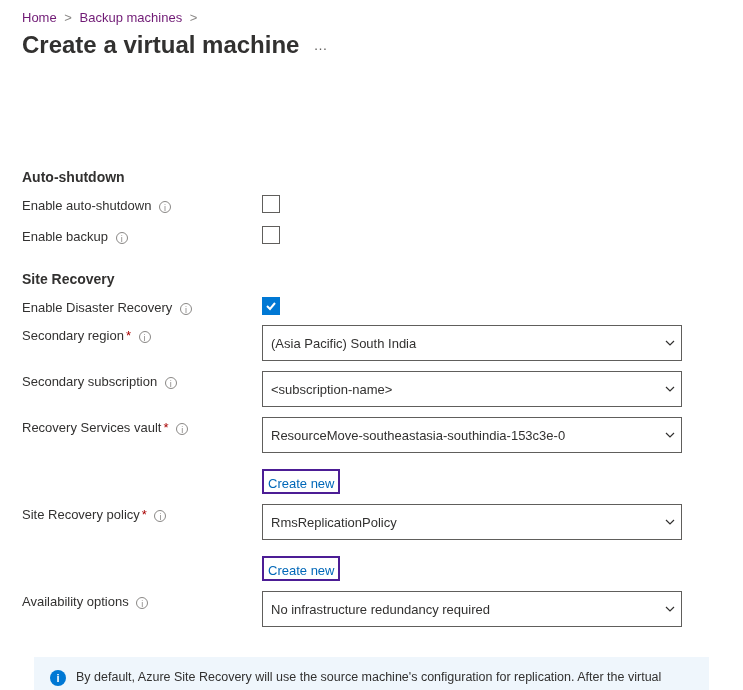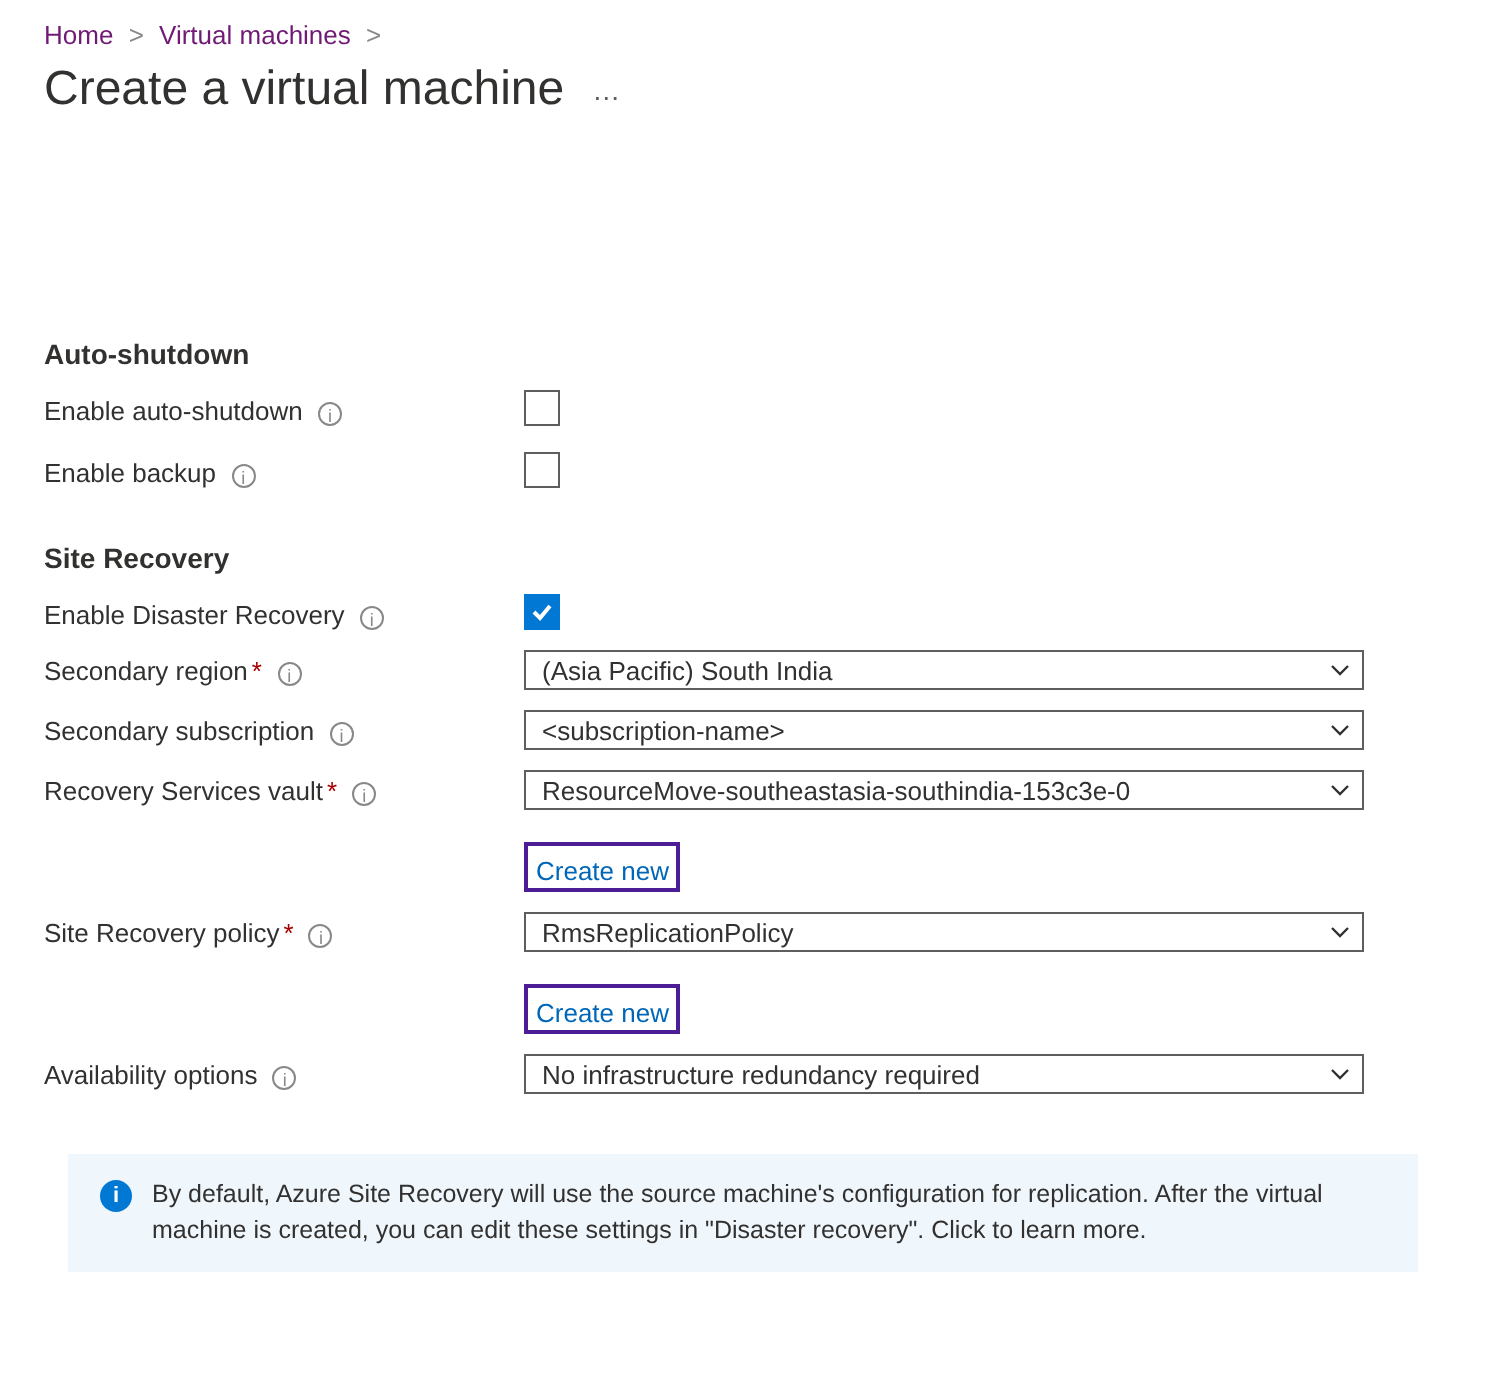--- a/index.html
+++ b/index.html
@@ -10,21 +10,21 @@
     font-size: 13px;
     color: #323130;
     background: #fff;
     width: 743px;
   }
   .page { padding: 8px 22px 20px 22px; }
   .breadcrumb { font-size: 13px; padding: 2px 0 4px 0; }
   .breadcrumb a { color: #701a75; text-decoration: none; }
   .breadcrumb .sep { color: #8a8886; margin: 0 4px; }
   .title-row { display: flex; align-items: center; margin-top: 2px; }
-  .page-title { font-size: 24px; font-weight: 400; margin: 0; }
+  .page-title { font-size: 24px; font-weight: 700; margin: 0; }
   .more-dots { margin-left: 14px; color: #605e5c; font-size: 14px; letter-spacing: 1px; cursor: pointer; }
   .form-area { margin-top: 110px; }
   .section-heading { font-weight: 600; font-size: 14px; margin: 24px 0 8px 0; }
   .form-row { display: flex; align-items: flex-start; margin: 10px 0; }
   .form-label-col { width: 240px; padding-top: 3px; font-size: 13px; }
   .form-label-col .req { color: #a80000; margin-left: 2px; }
   .info-icon {
     display: inline-block;
     width: 12px; height: 12px;
     border: 1px solid #8a8886;
@@ -47,21 +47,21 @@
     cursor: pointer;
     background: #fff;
   }
   .checkbox-box.checked {
     background: #0078d4;
     border-color: #0078d4;
   }
   .checkbox-box.checked svg { stroke: #fff; }
   .select-box {
     border: 1px solid #605e5c;
-    height: 20px;
+    height: 36px;
     display: flex;
     align-items: center;
     justify-content: space-between;
     padding: 0 6px 0 8px;
     font-size: 13px;
     cursor: pointer;
     background: #fff;
     width: 100%;
   }
   .select-box .chev { color: #323130; }
@@ -103,21 +103,21 @@
   }
   .info-banner .msg { line-height: 1.4; }
 </style>
 </head>
 <body>
 
 <div class="page">
   <div class="breadcrumb">
     <a>Home</a>
     <span class="sep">&gt;</span>
-    <a>Virtual machines</a>
+    <a>Backup machines</a>
     <span class="sep">&gt;</span>
   </div>
 
   <div class="title-row">
     <h1 class="page-title">Create a virtual machine</h1>
     <span class="more-dots">…</span>
   </div>
 
   <div class="form-area">
 

